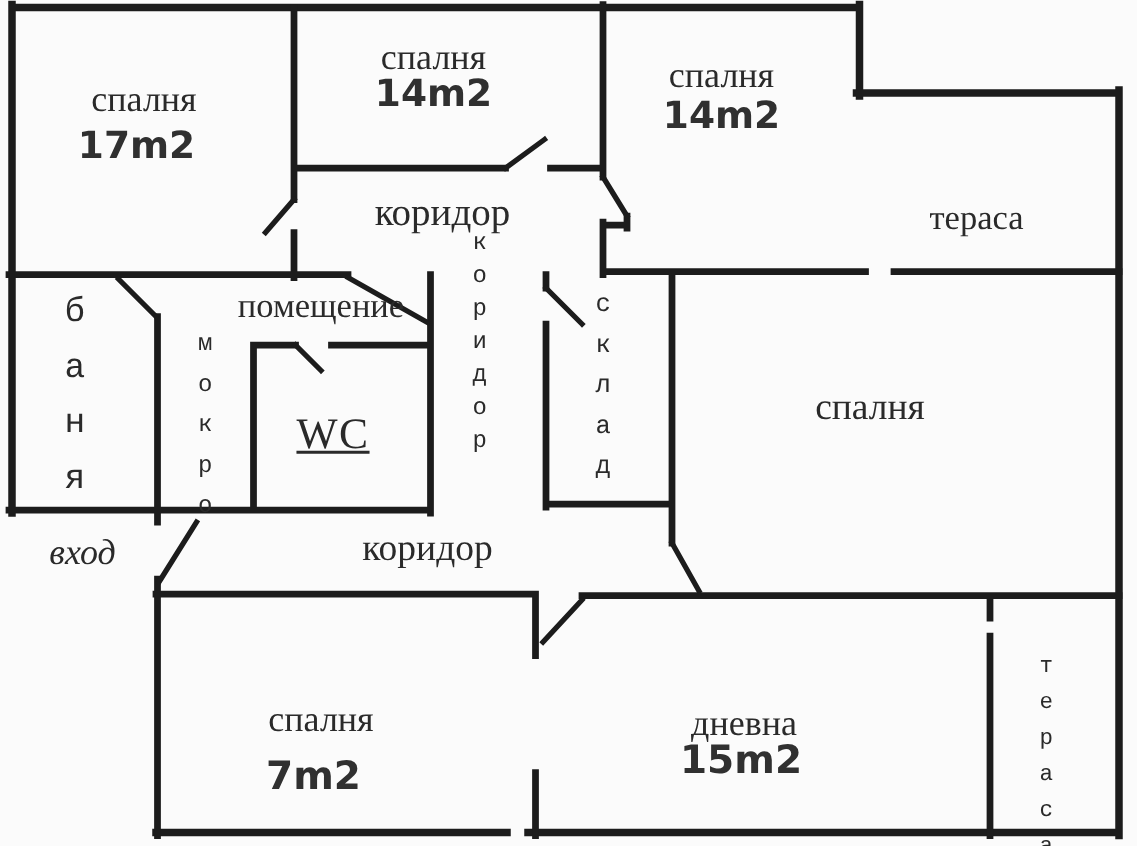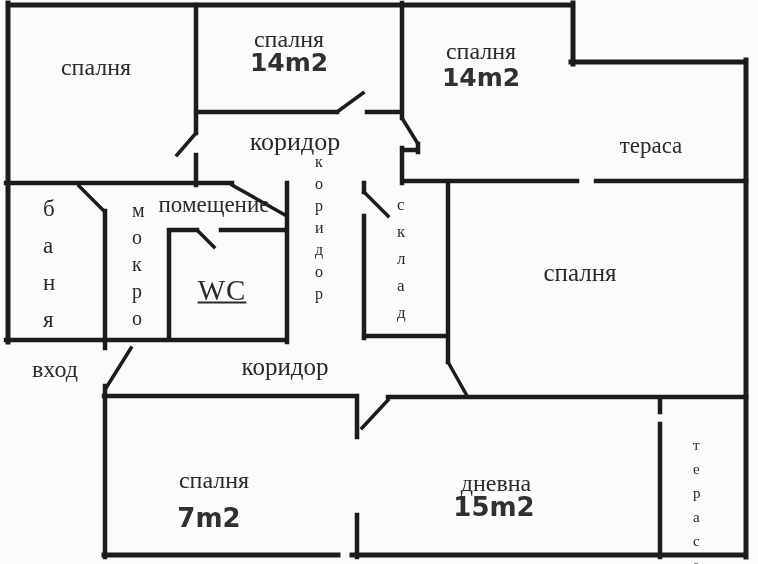--- a/index.html
+++ b/index.html
@@ -18,41 +18,41 @@
     color:var(--txt,#2a2a2a);
     white-space:nowrap;
     text-align:center;
     line-height:1;
   }
   .rname{font-family:"Liberation Serif",serif;}
   .area{font-family:"DejaVu Sans",sans-serif;font-weight:bold;color:#303030;}
   .vtext{
     position:absolute;
     transform:translate(-50%,-50%);
-    font-family:Liberation Serif, serif;
+    font-family:Liberation Mono, monospace;
     color:var(--txt,#2a2a2a);
     width:2px;
     white-space:normal;
     text-align:right;
     overflow:visible;
   }
-  .italic{}
+  .italic{font-style:italic;}
   
   .l-b1n{left:96px;top:67px;font-size:24px;}
   .l-b1a{left:91px;top:97px;font-size:25px;}
   .l-b2n{left:289px;top:39px;font-size:24px;}
   .l-b2a{left:289px;top:62px;font-size:25px;}
   .l-b3n{left:481px;top:51px;font-size:24px;}
   .l-b3a{left:481px;top:77px;font-size:25px;}
   .l-ter1{left:651px;top:114px;font-size:23px;margin-top:31px;}
   .l-cor1{left:295px;top:142px;font-size:26px;}
   .l-corv{left:316px;top:228px;font-size:16px;line-height:22px;}
   .l-pom{left:214px;top:204px;font-size:23px;}
   .l-ban{left:44px;top:264px;font-size:23px;line-height:37px;}
-  .l-mok{left:133px;top:264px;font-size:20px;line-height:27px;}
+  .l-mok{left:133px;top:284px;font-size:16px;line-height:27px;}
   .l-wc{left:222px;top:290px;font-size:29px;letter-spacing:1px;text-decoration:underline;}
   .l-skl{left:398px;top:258px;font-size:17px;line-height:27px;}
   .l-b4n{left:580px;top:272px;font-size:25px;}
   .l-b4a{left:582px;top:297px;font-size:26px;}
   .l-vhod{left:55px;top:369px;font-size:24px;}
   .l-cor2{left:285px;top:366px;font-size:25px;}
   .l-kun{left:214px;top:480px;font-size:24px;}
   .l-kua{left:209px;top:518px;font-size:26px;}
   .l-lin{left:496px;top:483px;font-size:24px;text-align:right;}
   .l-lia{left:494px;top:507px;font-size:26px;text-align:center;}
@@ -85,20 +85,21 @@
              M232 185L285 215
              M79 186L104 211
              M131 348L106 388
              M197 230L214 247
              M364 192L388 216
              M448 362L466 394
              M362 428L388 400"></path>
   </svg>
 
   <div class="lbl rname l-b1n">спалня</div>
+  <div class="lbl area  l-b1a">17m2</div>
 
   <div class="lbl rname l-b2n">спалня</div>
   <div class="lbl area  l-b2a">14m2</div>
 
   <div class="lbl rname l-b3n">спалня</div>
   <div class="lbl area  l-b3a">14m2</div>
 
   <div class="lbl rname l-ter1">тераса</div>
 
   <div class="lbl rname l-cor1">коридор</div>

